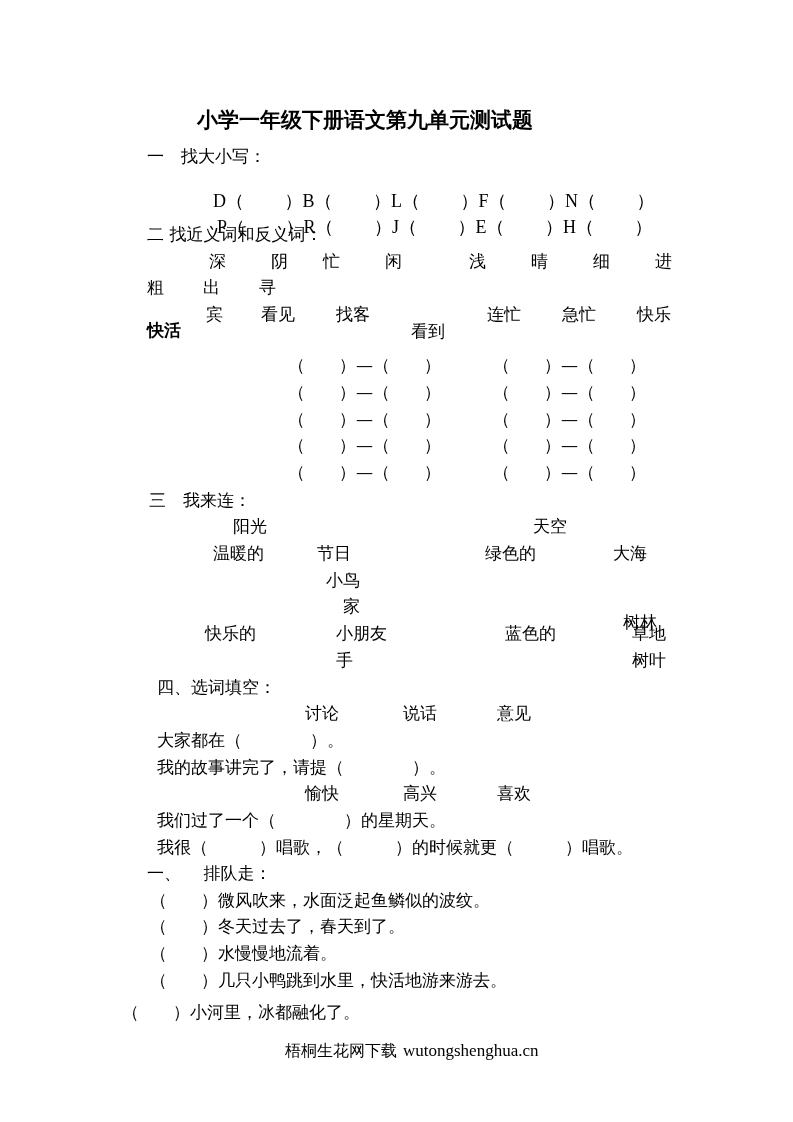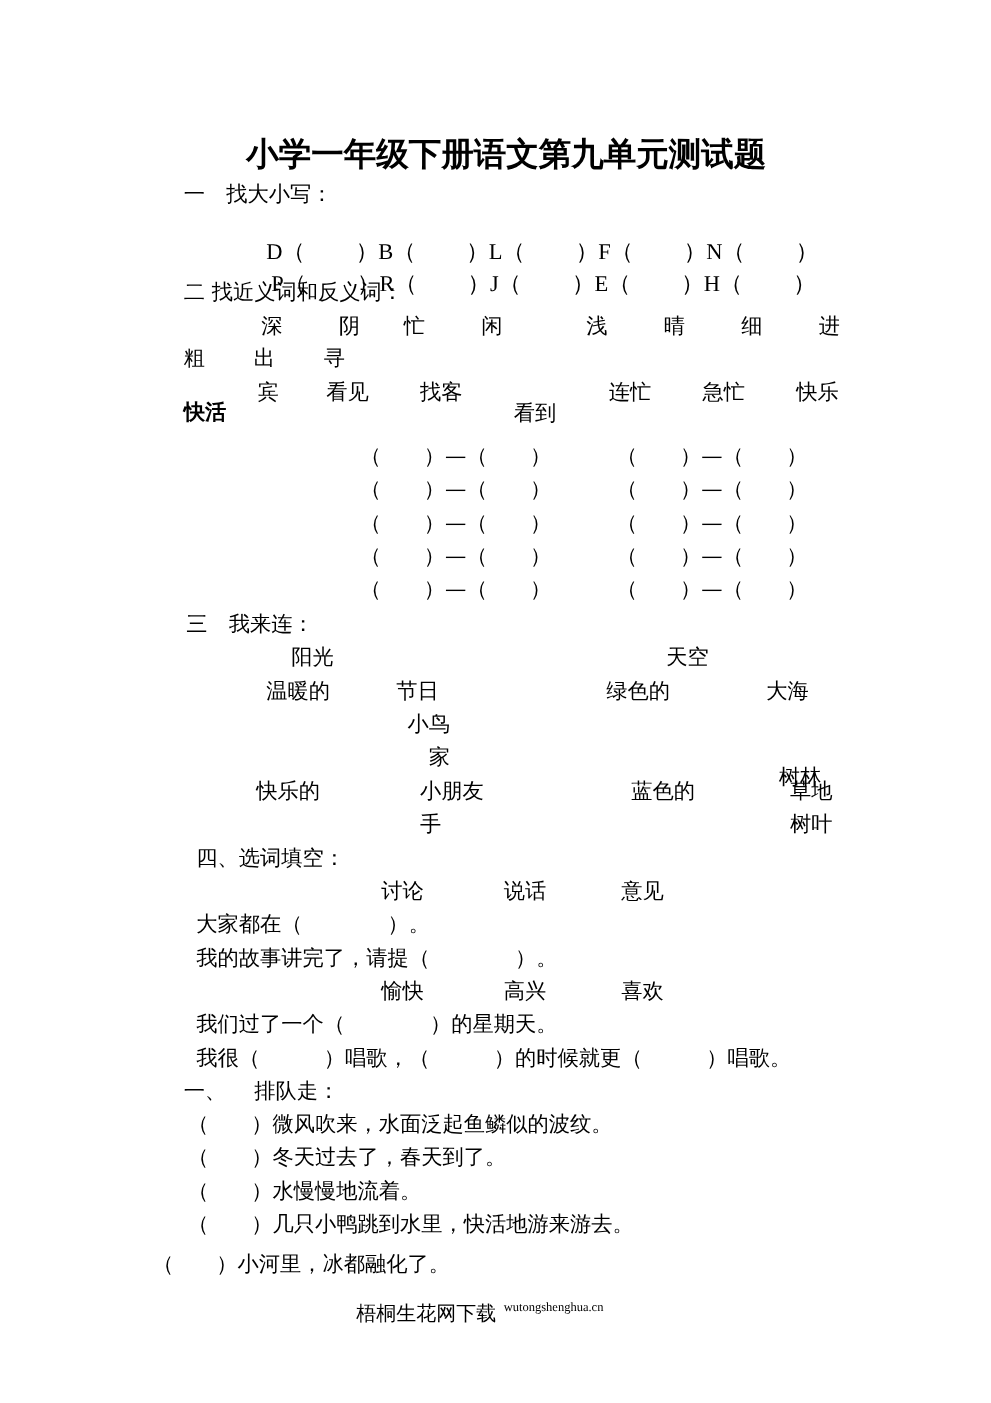--- a/index.html
+++ b/index.html
@@ -1,19 +1,19 @@
 <!DOCTYPE html>
 <html><head>
 <meta charset="utf-8">
 <style>
   html, body { margin: 0; padding: 0; background: #ffffff; }
   body { width: 793px; height: 1122px; position: relative; overflow: hidden;
          font-family: "DejaVu Serif", "Liberation Serif", serif; color: #000; }
   .t { position: absolute; white-space: pre; font-size: 17px; line-height: 20px; }
-  .title { position: absolute; left: 197px; top: 106px; font-size: 26px; font-weight: bold;
+  .title { position: absolute; left: 197px; top: 106px; font-size: 21px; font-weight: bold;
            font-family: "DejaVu Sans", "Liberation Sans", sans-serif; white-space: pre; }
   .latin { font-family: "Liberation Serif", "DejaVu Serif", serif; font-size: 18px; }
   .foot { position: absolute; top: 1041px; font-size: 16px; white-space: pre; }
 </style>
 </head>
 <body>
 
 <div class="title">小学一年级下册语文第九单元测试题</div>
 
 <div class="t" style="left:147px;top:146px;">一　找大小写：</div>
@@ -86,13 +86,13 @@
 <div class="t" style="left:157px;top:837px;">我很（　　　）唱歌，（　　　）的时候就更（　　　）唱歌。</div>
 
 <div class="t" style="left:147px;top:863px;">一、　 排队走：</div>
 <div class="t" style="left:150px;top:890px;">（　　）微风吹来，水面泛起鱼鳞似的波纹。</div>
 <div class="t" style="left:150px;top:916px;">（　　）冬天过去了，春天到了。</div>
 <div class="t" style="left:150px;top:943px;">（　　）水慢慢地流着。</div>
 <div class="t" style="left:150px;top:970px;">（　　）几只小鸭跳到水里，快活地游来游去。</div>
 <div class="t" style="left:122px;top:1002px;">（　　）小河里，冰都融化了。</div>
 
 <div class="foot" style="left:285px;">梧桐生花网下载</div>
-<div class="foot" style="left:403px;font-family:'Liberation Serif','DejaVu Serif',serif;font-size:10px;">wutongshenghua.cn</div>
+<div class="foot" style="left:403px;font-family:'Liberation Serif','DejaVu Serif',serif;font-size:17px;">wutongshenghua.cn</div>
 
 </body></html>

